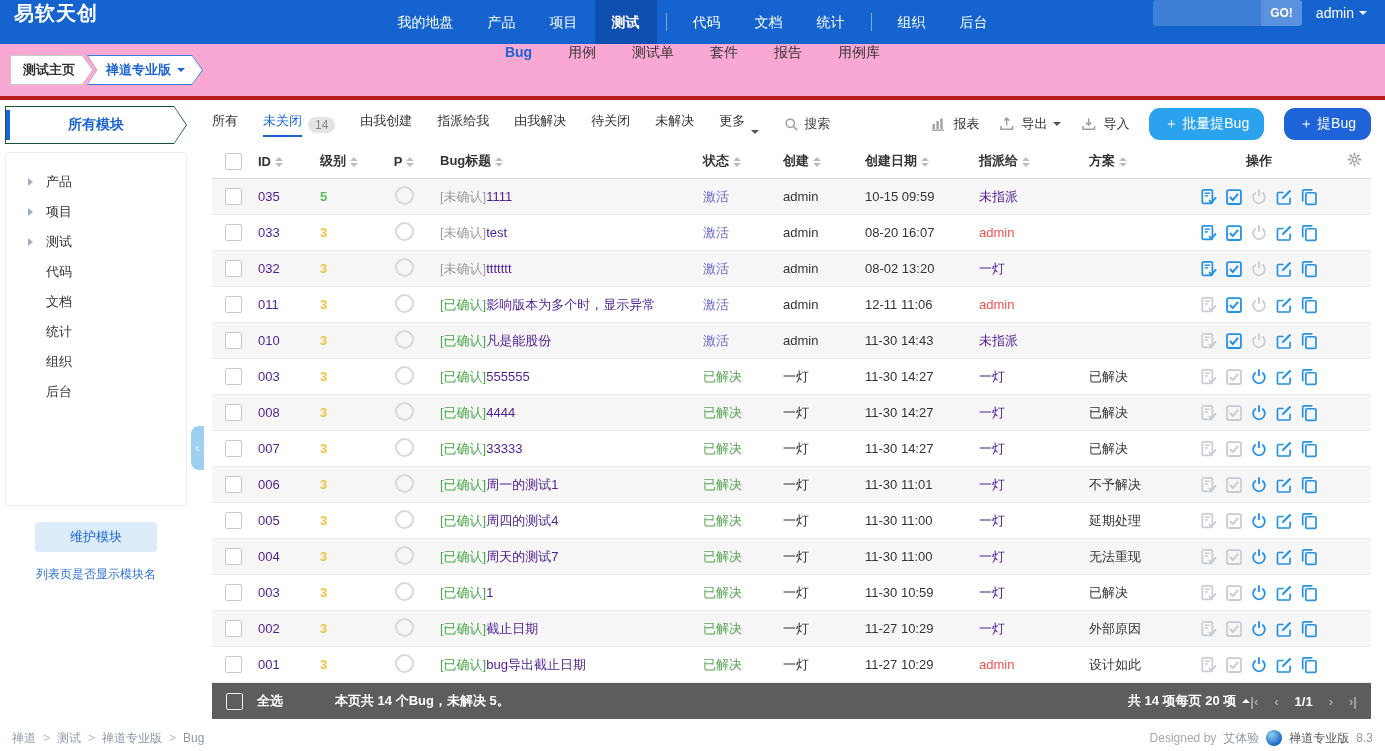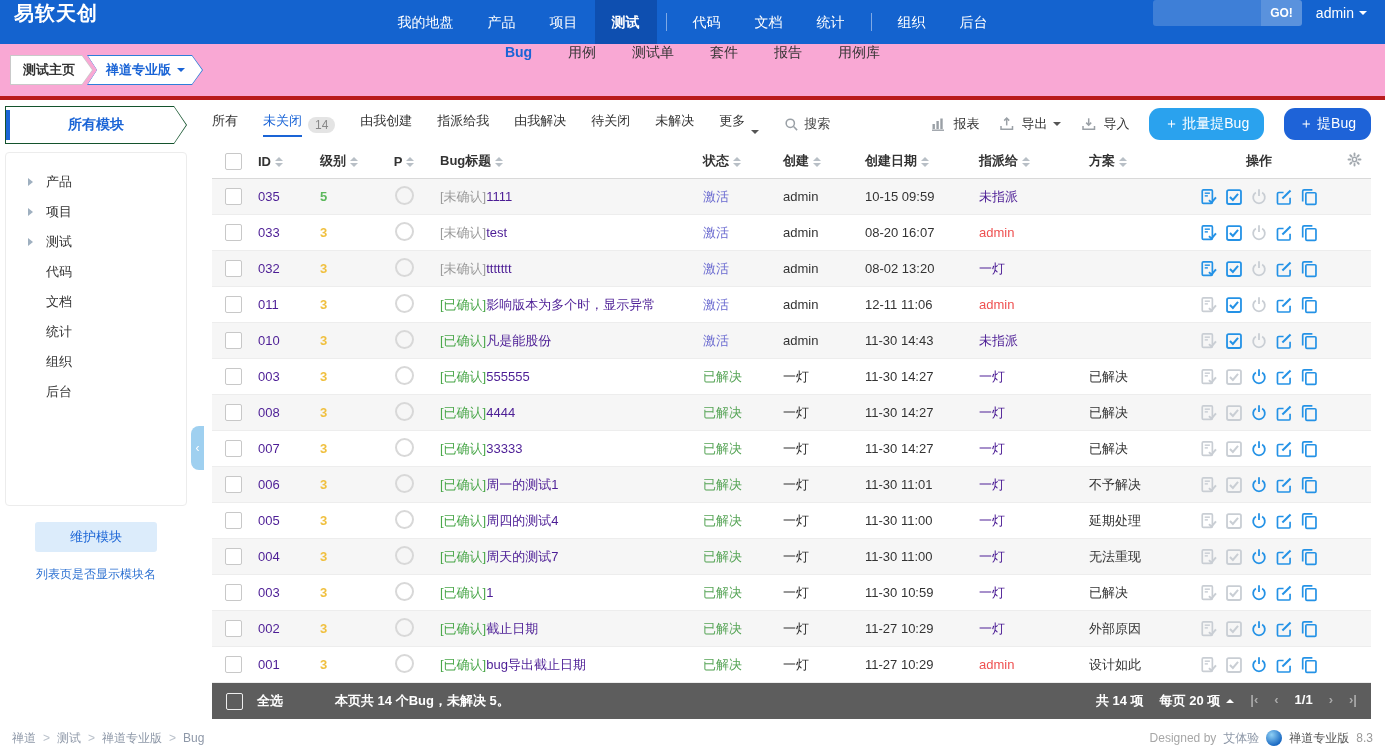--- a/index.html
+++ b/index.html
@@ -96,21 +96,21 @@
   .act{display:inline-flex;gap:7px;align-items:center;vertical-align:middle}
   .aicon{width:18px;height:18px;color:#2492e6;cursor:pointer}
   .aicon.off{color:#c9ced4;cursor:default}
   .aicon svg{display:block}
   .gear-icon{color:#a2a8ae;cursor:pointer}
   
   .dark-bar{height:36px;background:#5d5d5d;display:flex;align-items:center;color:#fff;padding:0 14px;font-size:13px}
   .dark-bar .cb{border-color:#eee;background:transparent;margin-right:14px}
   .checkall{font-weight:bold;margin-right:52px}
   .summary{font-weight:bold}
-  .bar-right{margin-left:auto;display:flex;align-items:flex-start;gap:16px}
+  .bar-right{margin-left:auto;display:flex;align-items:center;gap:0}
   .perpage{display:flex;align-items:center;gap:6px;font-weight:bold;cursor:pointer}
   .totals{font-weight:bold}
   .pager{display:flex;gap:16px;align-items:center;font-size:13px}
   .pg{color:#aaa;cursor:pointer;font-weight:bold}
   .page-cur{color:#fff;font-weight:bold}
   
   .pagefoot{display:flex;align-items:center;height:32px;margin-top:3px;padding:0 12px;font-size:12px;color:#98a1ad}
   .pf-left{display:flex;gap:7px;align-items:center}
   .pf-crumb{color:#8e98a8;cursor:pointer}
   .pf-sep{color:#b9c0ca}

